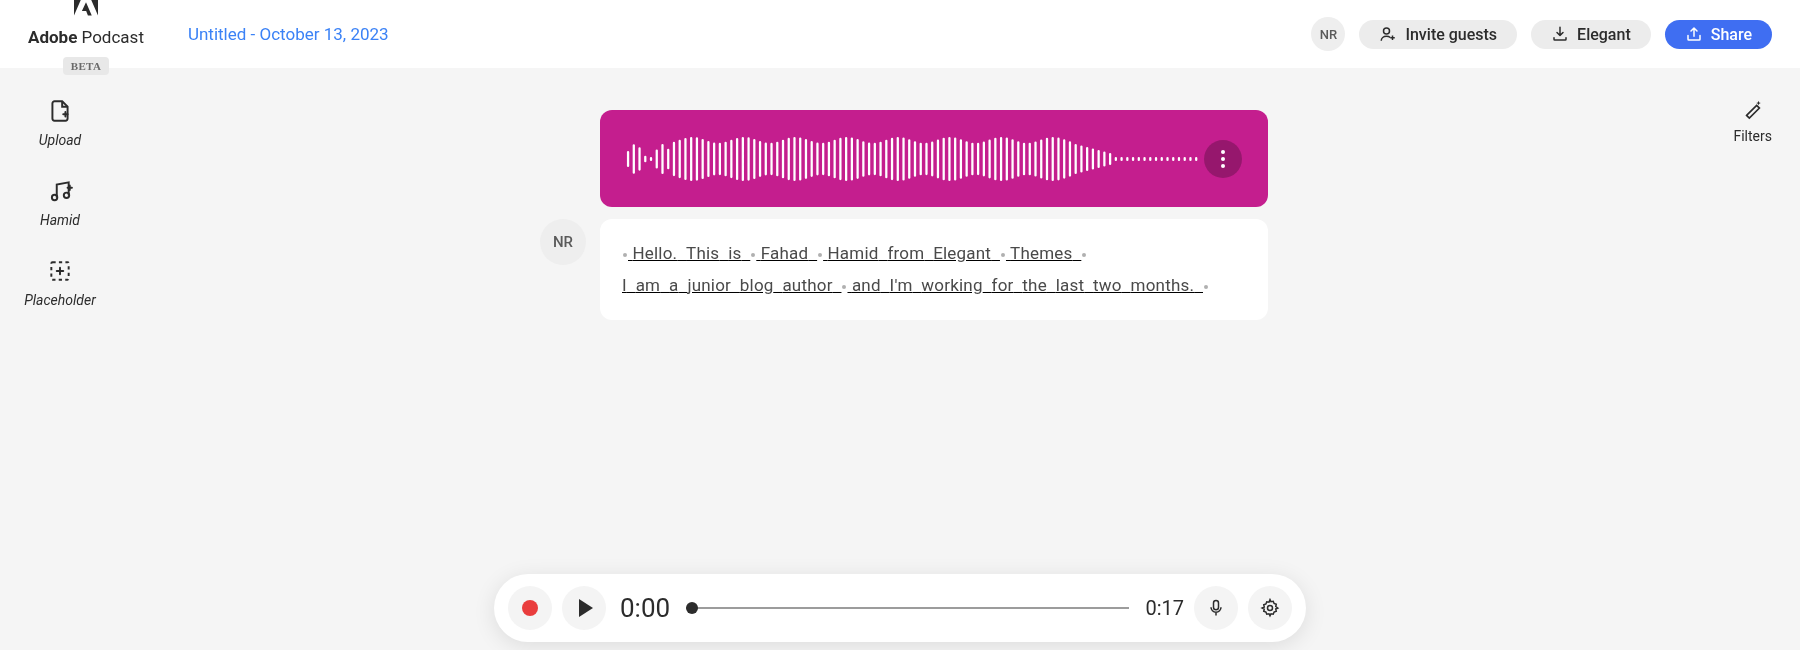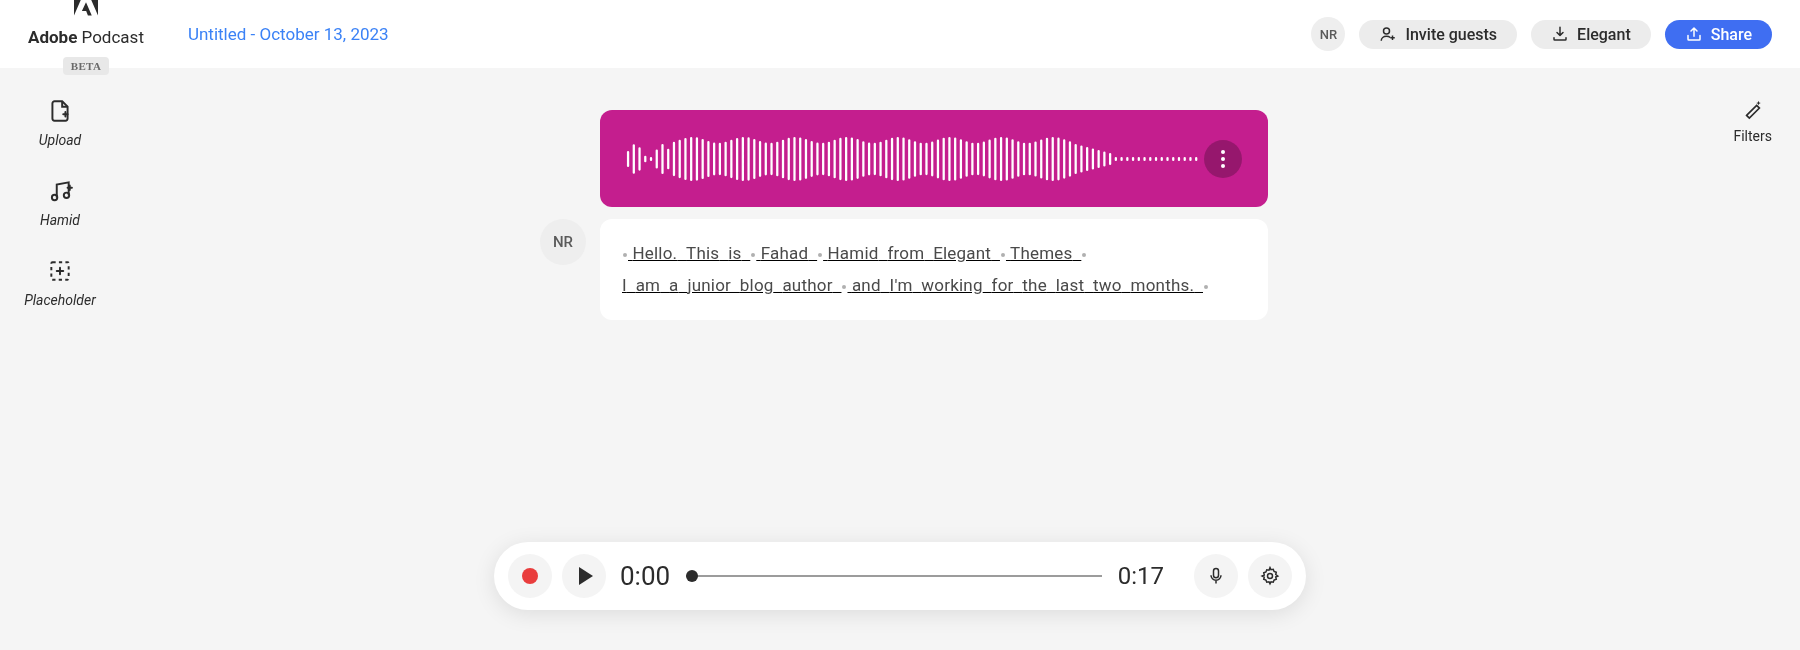--- a/index.html
+++ b/index.html
@@ -38,29 +38,29 @@
 .waveform-svg { flex: 1; height: 58px; }
 .wave-menu { width: 38px; height: 38px; border-radius: 50%; background: rgba(0,0,0,.23); display: flex; align-items: center; justify-content: center; cursor: pointer; }
 .wave-menu svg { width: 4px; height: 18px; fill: #fff; }
 
 .transcript-row { display: flex; align-items: flex-start; gap: 14px; margin-top: 12px; margin-left: -60px; }
 .avatar-transcript { width: 46px; height: 46px; border-radius: 50%; background: #eeeeee; display: flex; align-items: center; justify-content: center; font-size: 15px; color: #5a5a5a; font-weight: 500; flex-shrink: 0; }
 .transcript-card { background: #fff; border-radius: 12px; padding: 18px 22px; width: 668px; text-decoration: underline; }
 .transcript-line { font-size: 17px; color: #4a4a4a; line-height: 1.9; letter-spacing: 0.2px; }
 .dot { display: inline-block; width: 4px; height: 4px; background: #b0b0b0; border-radius: 50%; vertical-align: middle; margin: 0 1px; }
 
-.player-bar { position: absolute; bottom: 40px; left: 50%; transform: translateX(-50%); width: 812px; height: 68px; background: #fff; border-radius: 40px; box-shadow: 0 4px 22px rgba(0,0,0,.10); display: flex; align-items: center; padding: 0 14px; gap: 10px; }
+.player-bar { position: absolute; bottom: 8px; left: 50%; transform: translateX(-50%); width: 812px; height: 68px; background: #fff; border-radius: 40px; box-shadow: 0 4px 22px rgba(0,0,0,.10); display: flex; align-items: center; padding: 0 14px; gap: 10px; }
 .circ-btn { width: 44px; height: 44px; border-radius: 50%; background: #f4f4f4; display:flex; align-items:center; justify-content:center; cursor:pointer; flex-shrink:0; }
 .rec-dot { width: 16px; height: 16px; border-radius: 50%; background: #e93d3d; }
 .play-tri { width: 0; height: 0; border-left: 14px solid #2c2c2c; border-top: 9px solid transparent; border-bottom: 9px solid transparent; margin-left:3px; }
 .time-current { font-size: 26px; color: #2c2c2c; margin-left: 4px; }
 .progress-wrap { flex: 1; display: flex; align-items: center; position: relative; height: 20px; margin: 0 6px; }
 .progress-line { height: 2px; background: #9c9c9c; width: 100%; }
 .progress-knob { position: absolute; left: 0; width: 12px; height: 12px; background: #2c2c2c; border-radius: 50%; }
-.time-total { font-size: 24px; color: #2c2c2c; margin-right: 20px; }
+.time-total { font-size: 20px; color: #2c2c2c; margin-right: 0; }
 .circ-btn svg { width: 20px; height: 20px; stroke: #2c2c2c; fill: none; stroke-width: 1.8; }
 </style>
 </head>
 <body>
 
 <div class="header">
   <div class="header-left">
     <div class="logo-group">
       <svg class="adobe-logo" viewBox="0 0 30 26">
         <path fill="#2c2c2c" d="M18.6 0H30v26L18.6 0zM11.4 0H0v26L11.4 0zM15 9.5L22.2 26h-4.8l-2.2-5.4h-5.3L15 9.5z"></path>

